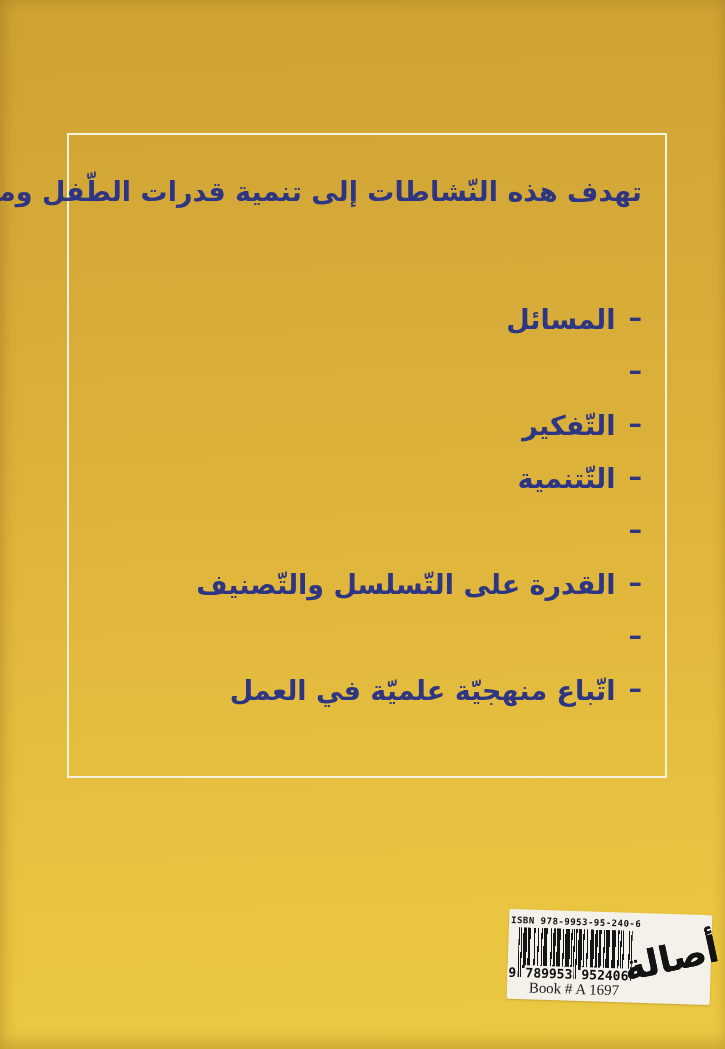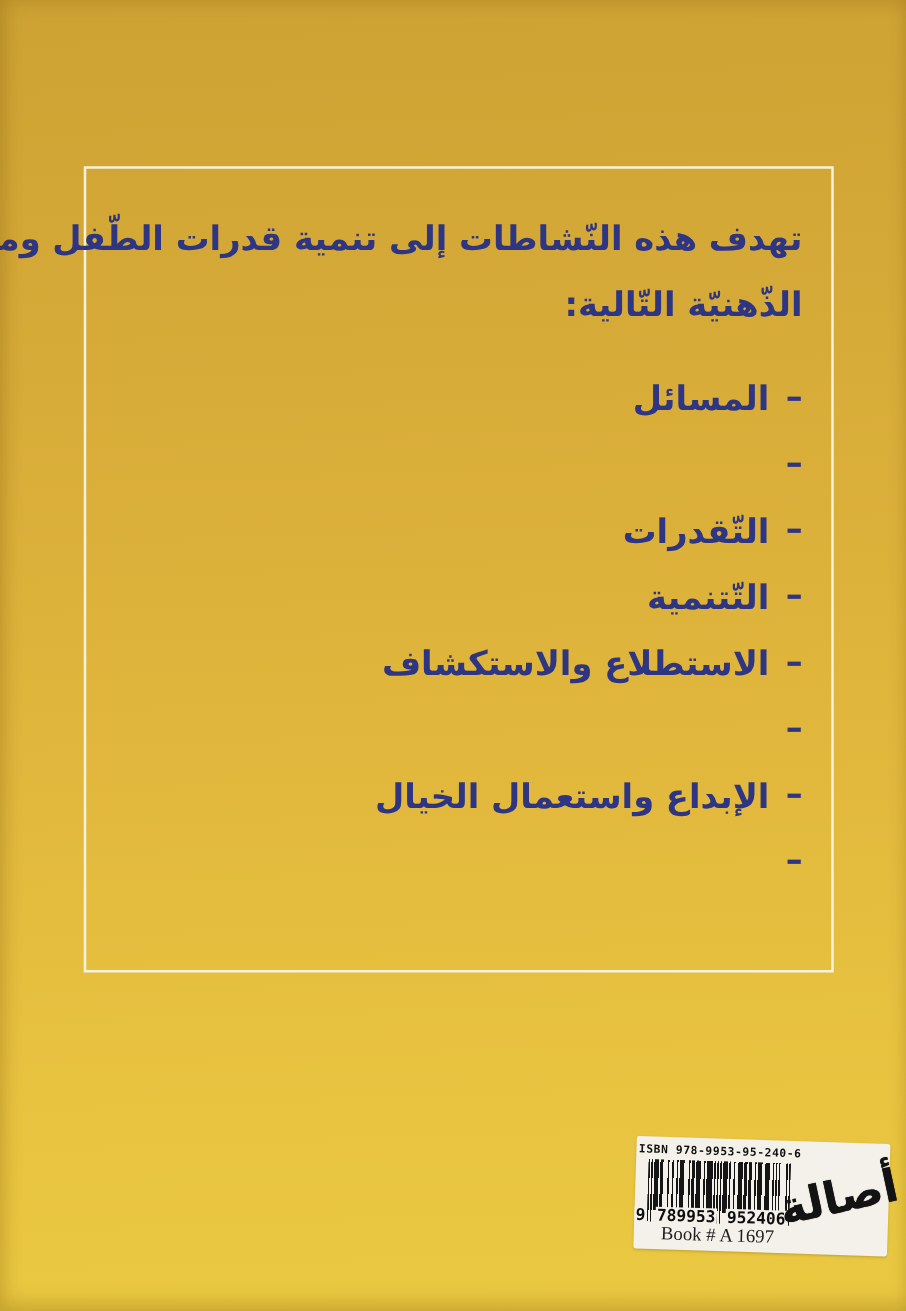--- a/index.html
+++ b/index.html
@@ -99,52 +99,51 @@
 </style>
 </head>
 <body>
 
 <div>
 
   <div class="frame">
 
     <div class="heading ink">
       <div>تهدف هذه النّشاطات إلى تنمية قدرات الطّفل ومهاراته</div>
-      <div>الذّهنيّة التّالية:</div>
     </div>
 
     <ul class="skills ink">
       <li>
         <span class="dash">–</span>
         <span>المسائل</span>
       </li>
       <li>
         <span class="dash">–</span>
       </li>
       <li>
         <span class="dash">–</span>
-        <span>التّقدرات</span>
+        <span>التّفكير</span>
       </li>
       <li>
         <span class="dash">–</span>
         <span>التّتنمية</span>
       </li>
       <li>
         <span class="dash">–</span>
-        <span>الاستطلاع والاستكشاف</span>
-      </li>
-      <li>
-        <span class="dash">–</span>
-      </li>
-      <li>
-        <span class="dash">–</span>
-        <span>الإبداع واستعمال الخيال</span>
-      </li>
-      <li>
-        <span class="dash">–</span>
+      </li>
+      <li>
+        <span class="dash">–</span>
+        <span>القدرة على التّسلسل والتّصنيف</span>
+      </li>
+      <li>
+        <span class="dash">–</span>
+      </li>
+      <li>
+        <span class="dash">–</span>
+        <span>اتّباع منهجيّة علميّة في العمل</span>
       </li>
     </ul>
 
   </div>
 
   <div class="label">
     <div class="isbn">ISBN 978-9953-95-240-6</div>
     <svg id="barcode" class="bars" viewBox="0 0 95 50" preserveAspectRatio="none" shape-rendering="crispEdges">
         <rect x="0" y="0" width="1" height="50" fill="#151515"></rect>
         <rect x="2" y="0" width="1" height="50" fill="#151515"></rect>

